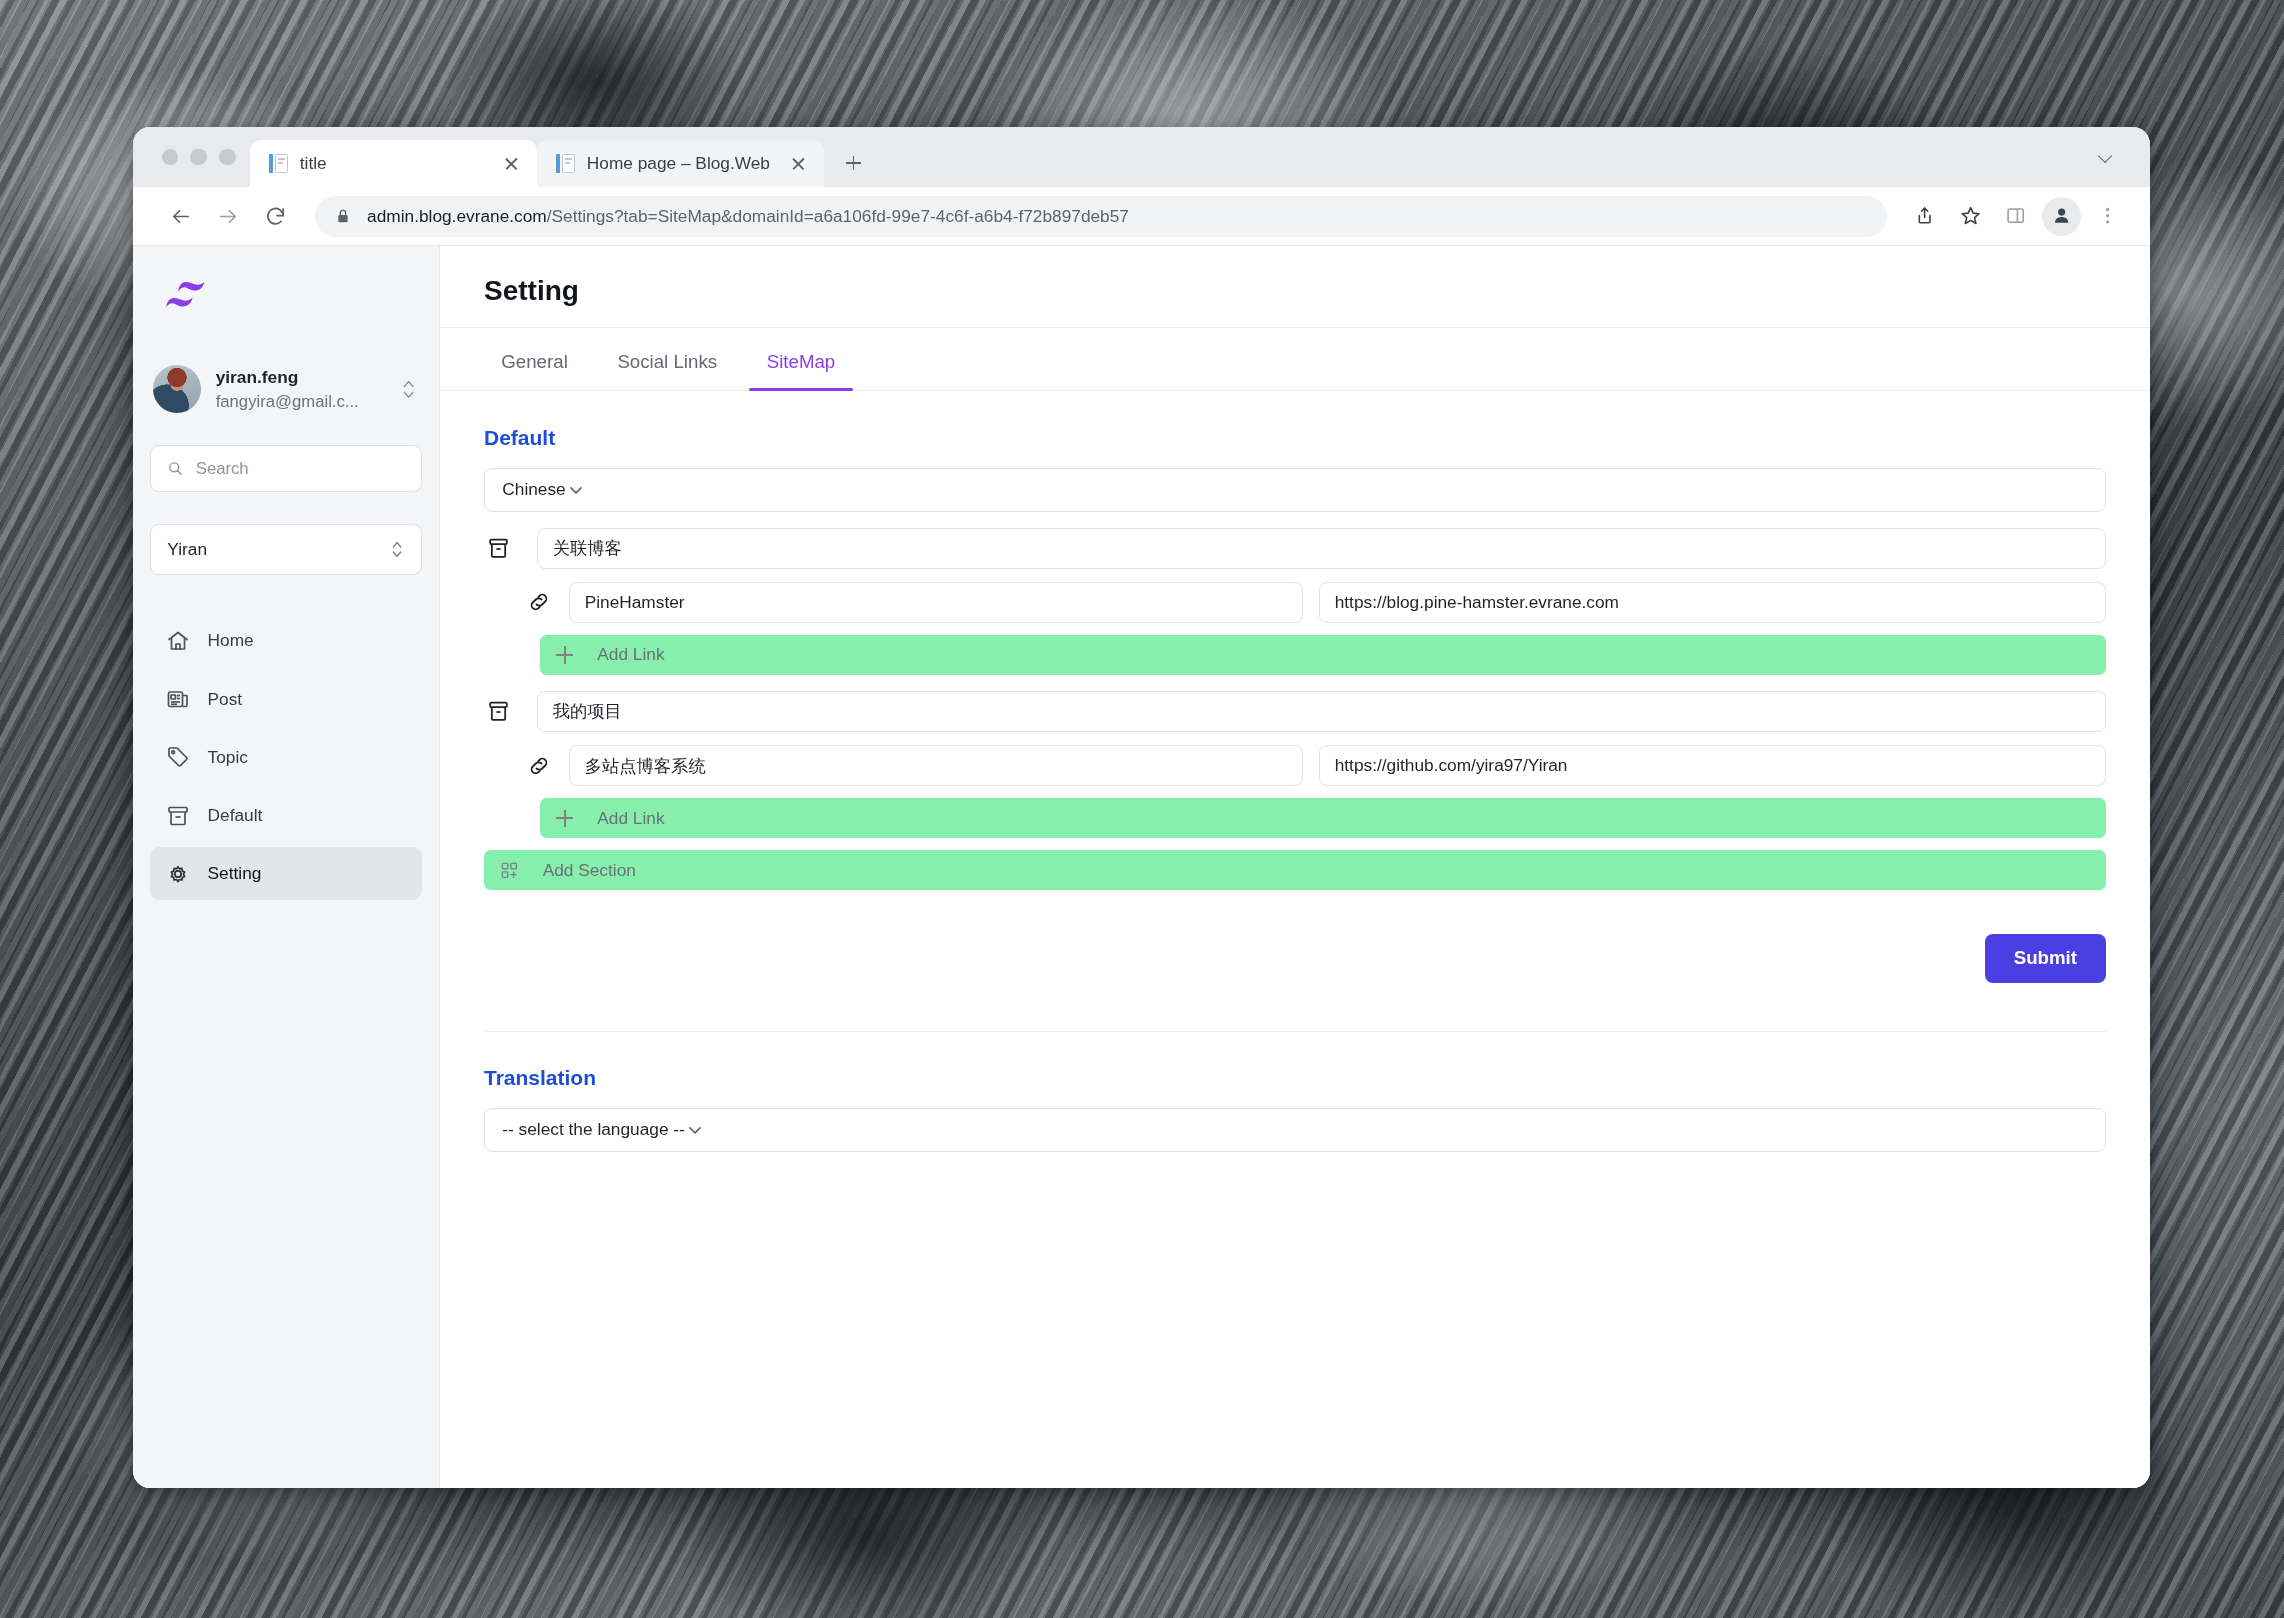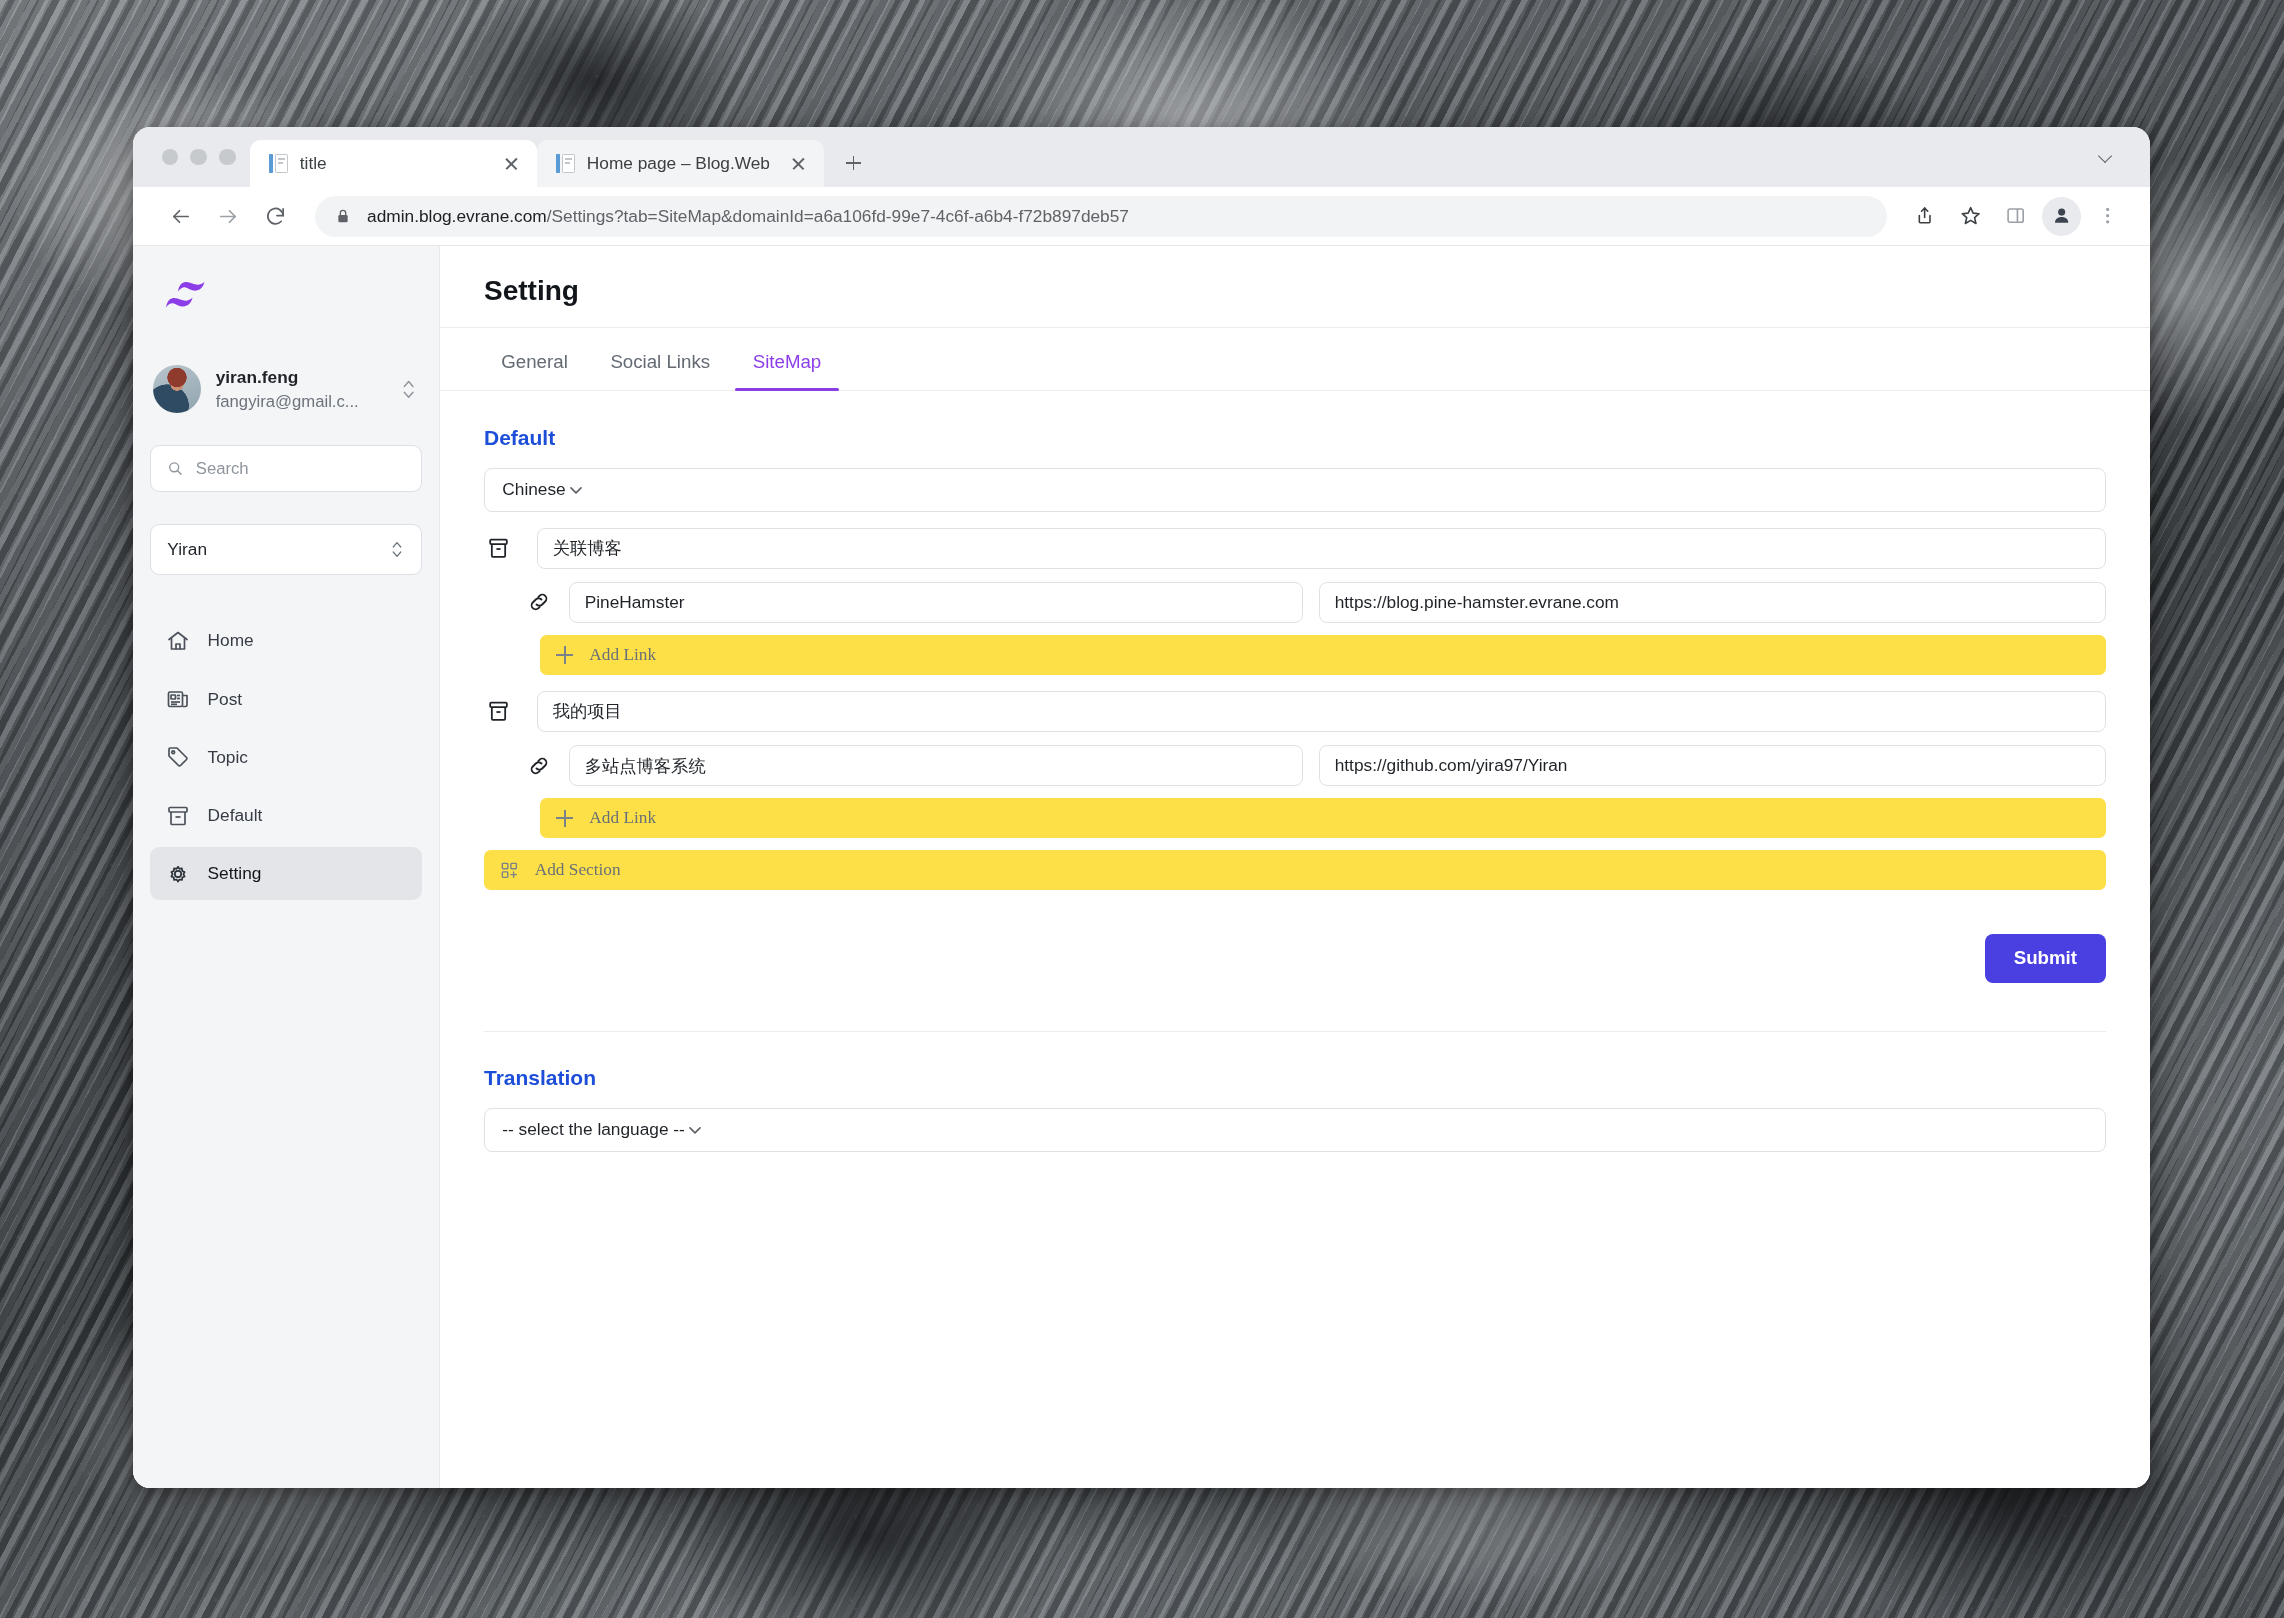--- a/index.html
+++ b/index.html
@@ -291,21 +291,21 @@
   
   .main { flex: 1 1 auto; min-width: 0; display: flex; flex-direction: column; background: #fff; }
   .main-header {
     padding: 29px 0 20px 44px;
     border-bottom: 0.7px solid #ececee;
   }
   .page-title { font-size: 28px; font-weight: bold; color: #12161b; }
 
   .tabs {
     display: flex;
-    gap: 8px;
+    gap: 15px;
     padding: 0 0 0 44px;
     border-bottom: 0.7px solid #ececee;
     flex: 0 0 auto;
   }
   .tabitem {
     padding: 23px 17.3px 17.3px 17.3px;
     font-size: 18.7px;
     color: #636a73;
     position: relative;
   }
@@ -369,29 +369,28 @@
     padding-left: 40px;
   }
   .link-icon { width: 29px; flex: 0 0 auto; display:flex; align-items:center; justify-content:center; }
   .link-icon svg { width: 24px; height: 24px; }
   .link-name { flex: 0 0 734px; }
   .link-url  { flex: 1 1 auto; }
 
   .addbar {
     margin-top: 12px;
     height: 40px;
-    background: #fde047;
+    background: #86efac;
     border-radius: 6.7px;
     display: flex;
     align-items: center;
-    gap: 16px;
+    gap: 24px;
     padding: 0 16px;
     font-size: 17.3px;
     color: #6a7078;
-    font-family: Liberation Serif, serif;
   }
   .addbar.indent { margin-left: 56px; }
   .plus { width: 17.3px; height: 17.3px; position: relative; flex: 0 0 auto; }
   .plus::before, .plus::after { content:""; position:absolute; background:#7b828a; }
   .plus::before { left: 0; top: 7.9px; width: 17.3px; height: 1.7px; }
   .plus::after  { left: 7.9px; top: 0; width: 1.7px; height: 17.3px; }
   .addbar svg { width: 18.7px; height: 18.7px; flex: 0 0 auto; }
 
   .submit-wrap { display: flex; justify-content: flex-end; margin-top: 44px; }
   .submit {

